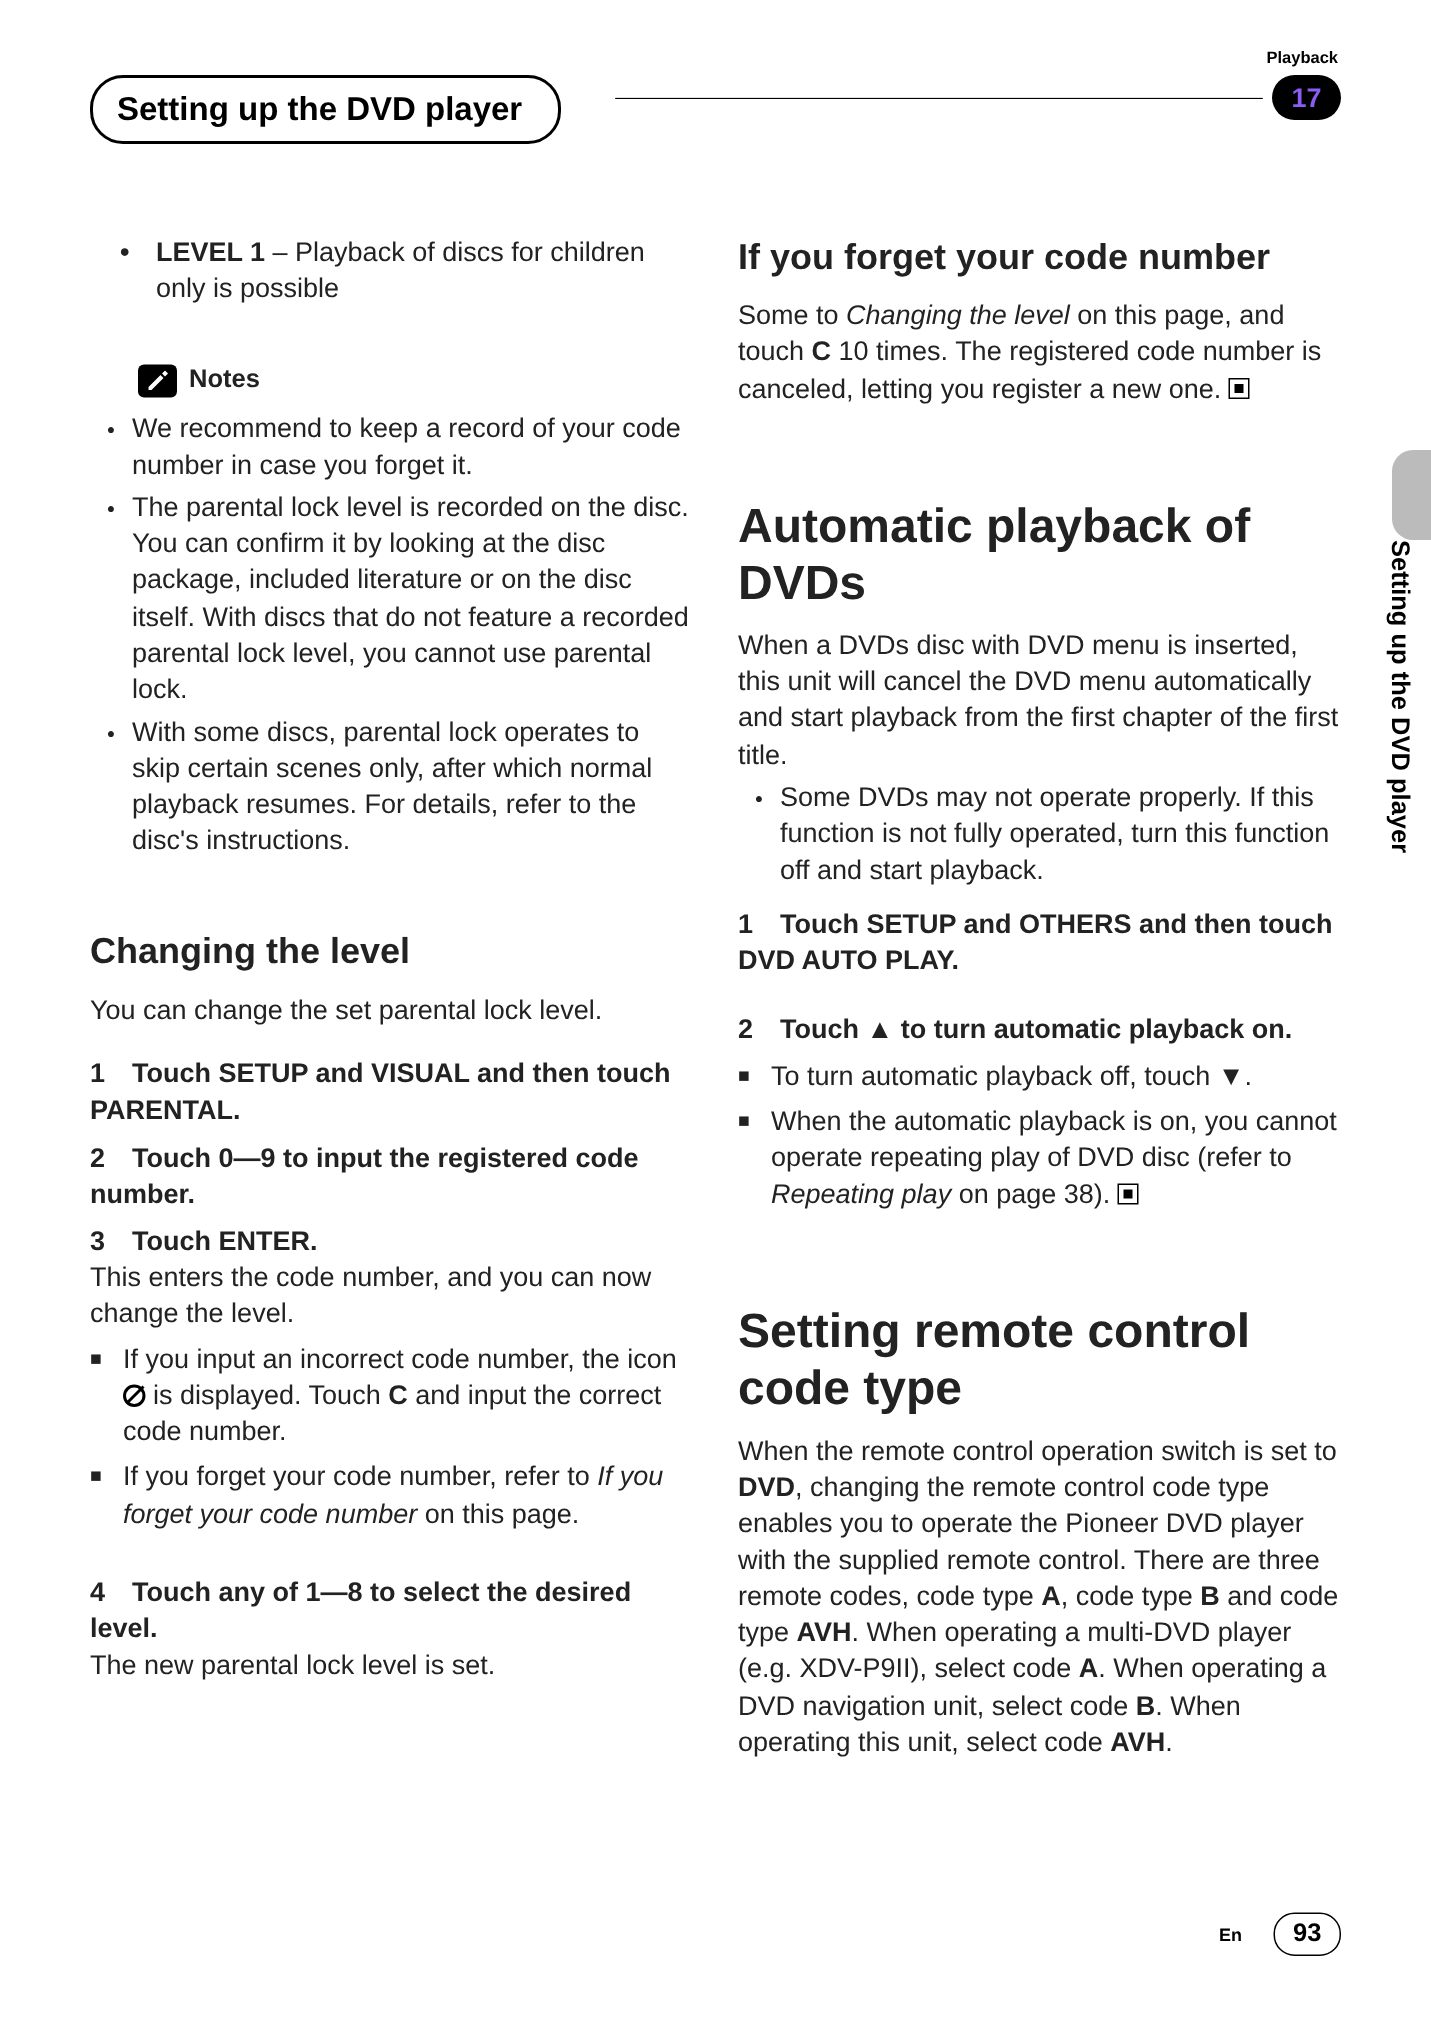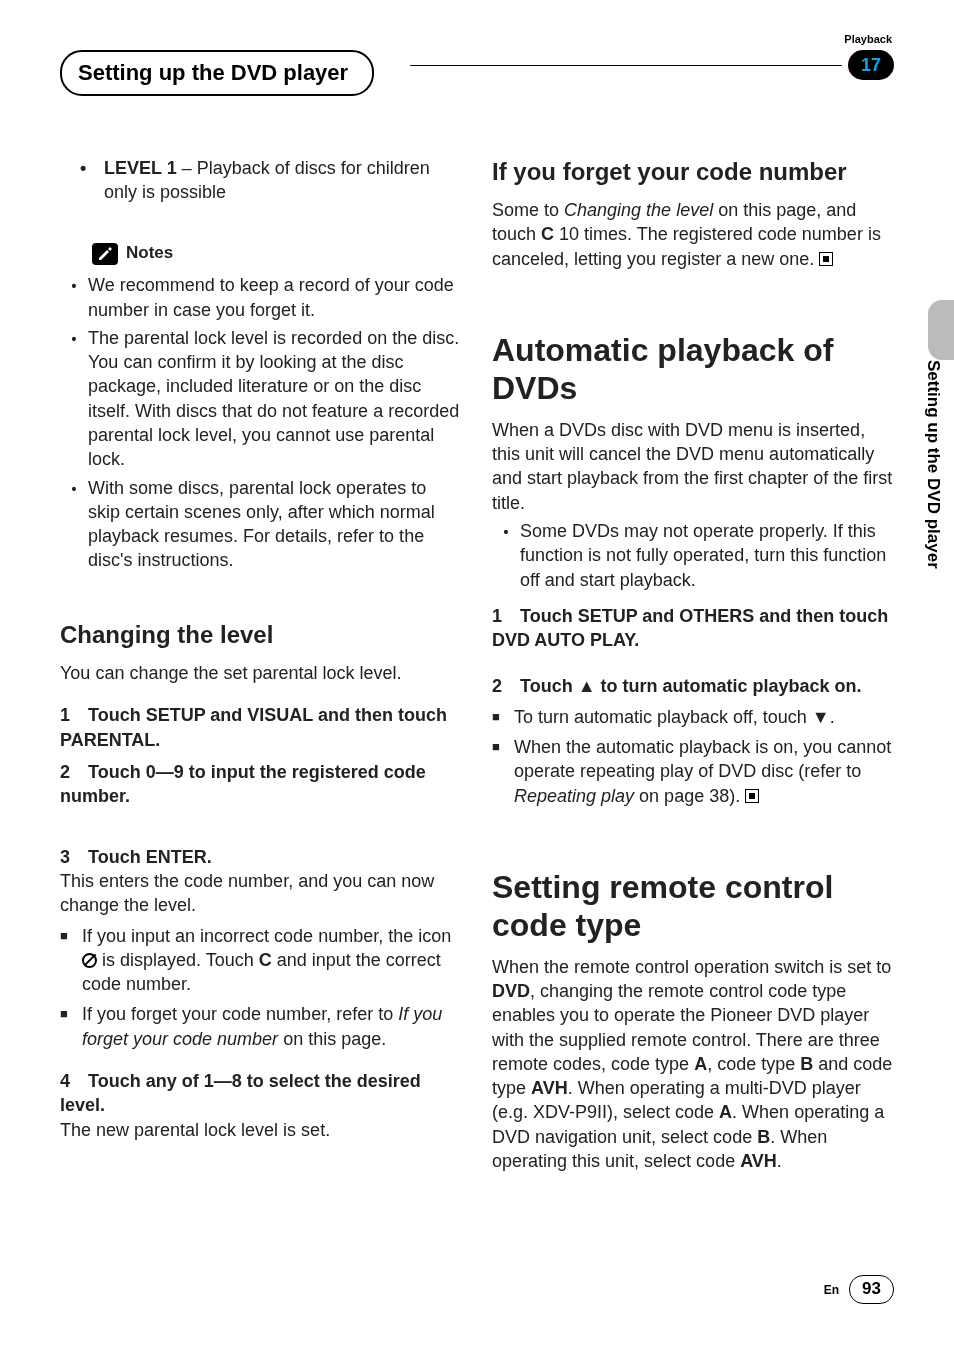--- a/index.html
+++ b/index.html
@@ -42,21 +42,21 @@
     font-weight: 700;
   }
   .section-bubble {
     position: absolute;
     right: 0;
     top: 0;
     width: 46px;
     height: 30px;
     background: #000;
     border-radius: 16px;
-    color: #0ea5e9;
+    color: #8b5cf6;
     font-weight: 700;
     font-size: 18px;
     display: flex;
     align-items: center;
     justify-content: center;
   }
   .header-line {
     position: absolute;
     top: 15px;
     left: 350px;
@@ -179,21 +179,21 @@
     writing-mode: vertical-rl;
     font-weight: 700;
     font-size: 17px;
   }
   .footer {
     position: absolute;
     bottom: 48px;
     right: 60px;
     display: flex;
     align-items: baseline;
-    gap: 10px;
+    gap: 21px;
   }
   .lang { font-size: 12px; font-weight:700; }
   .page-num {
     border: 1.5px solid #000;
     border-radius: 14px;
     padding: 2px 12px;
     font-weight: 700;
     font-size: 17px;
   }
   .italic { font-style: italic; }
@@ -242,33 +242,33 @@
       <div class="small-bullet">
           <div class="small-dot">•</div>
           <div>With some discs, parental lock operates to skip certain scenes only, after which normal playback resumes. For details, refer to the disc's instructions.</div>
         </div>
 
       <h2 class="subhead">Changing the level</h2>
       <div class="intro">You can change the set parental lock level.</div>
 
       <div class="step"><span class="step-num">1</span><span>Touch SETUP and VISUAL and then touch PARENTAL.</span></div>
       <div class="step" style="margin-top:8px"><span class="step-num">2</span><span>Touch 0—9 to input the registered code number.</span></div>
-      <div class="step" style="margin-top:36px"><span class="step-num">3</span><span>Touch ENTER.</span></div>
+      <div class="step" style="margin-top:6px"><span class="step-num">3</span><span>Touch ENTER.</span></div>
       <div class="body-text">This enters the code number, and you can now change the level.</div>
 
       <div class="square-bullet">
         <div class="sq">■</div>
         <div><span>If you input an incorrect code number, the icon </span><span class="prohibit-icon"></span><span> is displayed. Touch </span><span class="bld">C</span><span> and input the correct code number.</span></div>
       </div>
       <div class="square-bullet">
         <div class="sq">■</div>
         <div><span>If you forget your code number, refer to </span><span class="italic">If you forget your code number</span><span> on this page.</span></div>
       </div>
 
-      <div class="step" style="margin-top:18px"><span class="step-num">4</span><span>Touch any of 1—8 to select the desired level.</span></div>
+      <div class="step" style="margin-top:28px"><span class="step-num">4</span><span>Touch any of 1—8 to select the desired level.</span></div>
       <div class="body-text">The new parental lock level is set.</div>
     </div>
 
     <div class="col">
       <h2 class="subhead" style="margin-top:0">If you forget your code number</h2>
       <div class="body-text">
         <span>Some to </span><span class="italic">Changing the level</span><span> on this page, and touch </span><span class="bld">C</span><span> 10 times. The registered code number is canceled, letting you register a new one.</span> <span class="end-mark"></span>
       </div>
 
       <h1 class="big spaced">Automatic playback of DVDs</h1>

